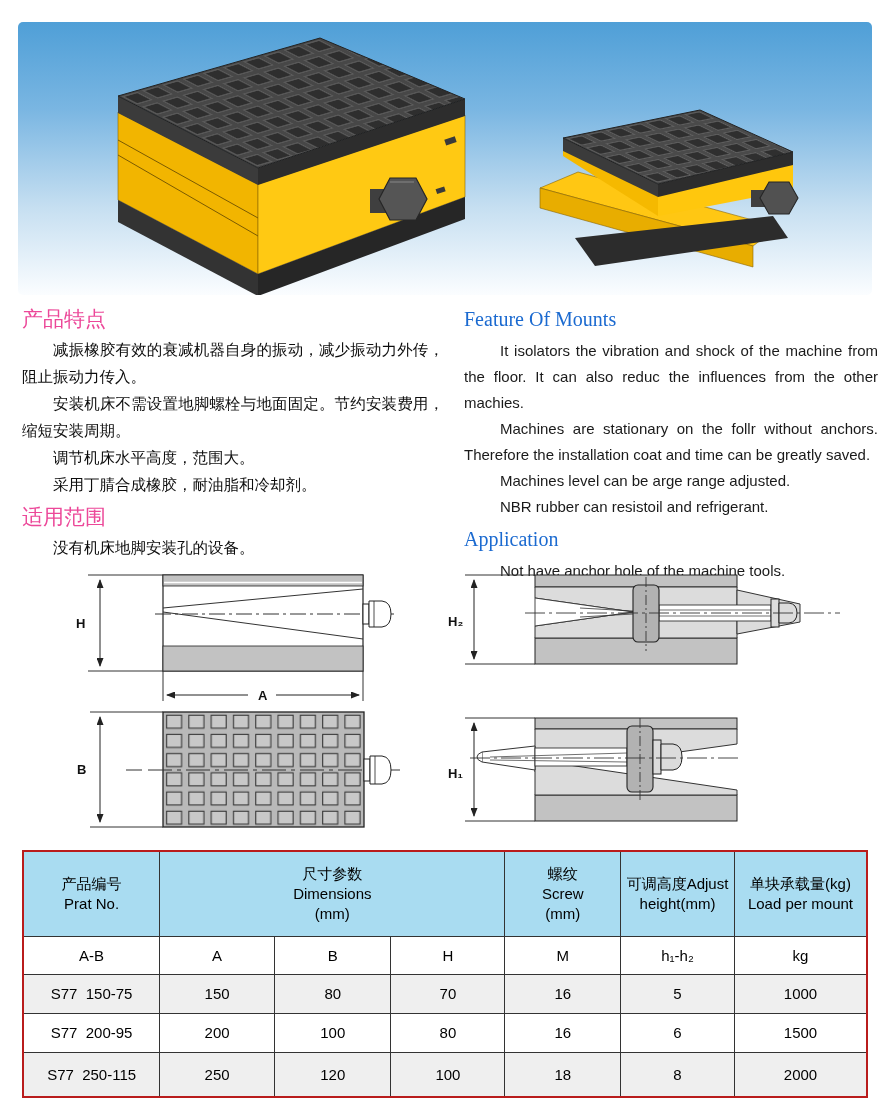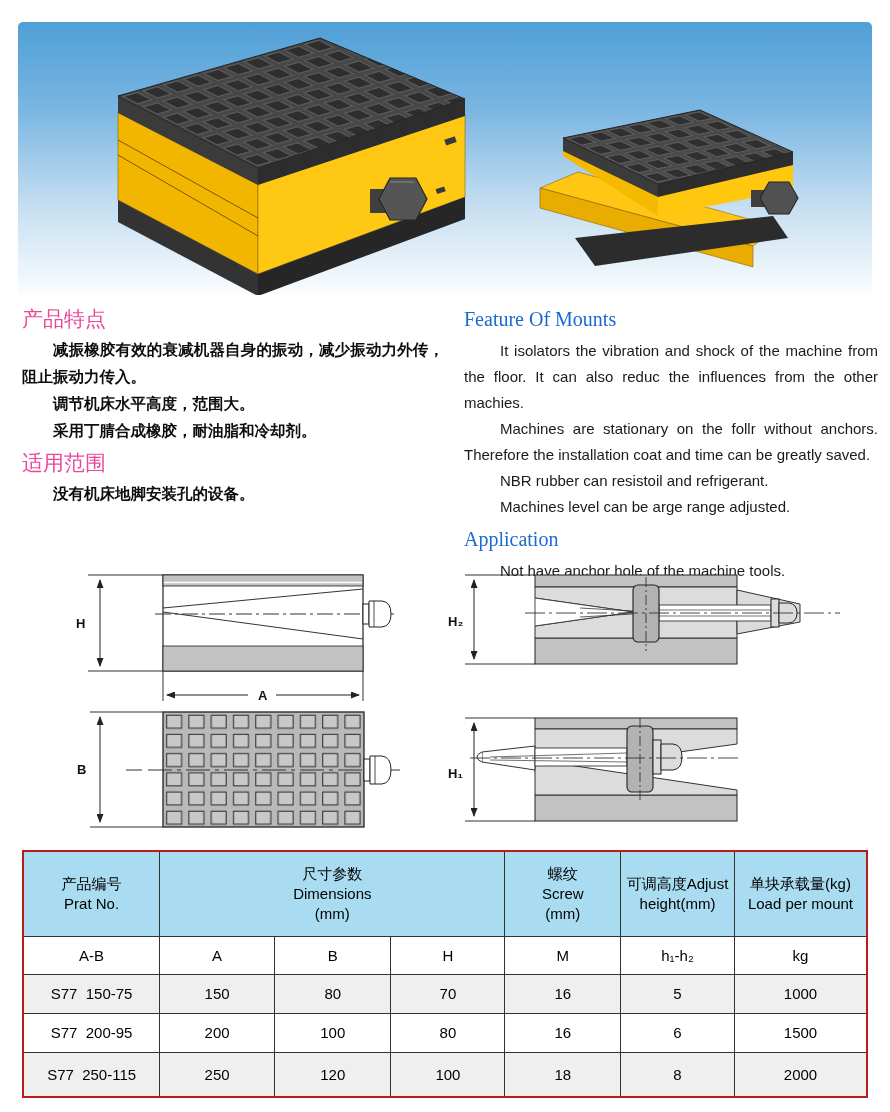--- a/index.html
+++ b/index.html
@@ -18,21 +18,21 @@
   
   .col{position:absolute;text-align:justify;}
   .col-left{left:22px;top:306px;width:422px;}
   .col-right{left:464px;top:306px;width:414px;}
   h2.cnhead{
     font-size:21px;font-weight:normal;color:#ec4899;margin:0 0 5px 0;line-height:25px;
   }
   h2.enhead{
     font-size:20px;font-weight:normal;color:#1b6ad0;margin:0 0 6px 0;line-height:26px;font-family:Liberation Serif, serif;
   }
-  .col-left p{font-size:15.5px;line-height:27px;margin:0;text-indent:2em;color:#0d0d0d;font-weight:bold;}
+  .col-left p{font-size:15.5px;line-height:27px;margin:0;text-indent:2em;color:#0d0d0d;}
   .col-right p{font-size:15px;line-height:26px;margin:0;text-indent:2.4em;color:#1a1a1a;}
   .gap{height:6px;}
   
   .diag{position:absolute;}
   .diag text{font-family:"Liberation Sans",sans-serif;font-size:13px;font-weight:bold;fill:#111;}
   
   table.spec{
     position:absolute;left:22px;top:850px;width:846px;height:240px;
     border-collapse:collapse;table-layout:fixed;
     font-size:15px;color:#000;
@@ -107,33 +107,34 @@
 
       <rect x="733" y="168" width="16" height="17" fill="#3f3f3f"></rect>
       <polygon points="751,160 771,160 780,176 771,192 751,192 742,176" fill="#515151" stroke="#262626" stroke-width="1.1"></polygon>
     </g>
   </svg>
 </div>
 
 <div class="col col-left">
   <h2 class="cnhead">产品特点</h2>
   <p>减振橡胶有效的衰减机器自身的振动，减少振动力外传，阻止振动力传入。</p>
+  <p>安装机床不需设置地脚螺栓与地面固定。节约安装费用，缩短安装周期。</p>
   <p>调节机床水平高度，范围大。</p>
   <p>采用丁腈合成橡胶，耐油脂和冷却剂。</p>
   <div class="gap"></div>
   <h2 class="cnhead">适用范围</h2>
   <p>没有机床地脚安装孔的设备。</p>
 </div>
 
 <div class="col col-right">
   <h2 class="enhead">Feature Of Mounts</h2>
   <p>It isolators the vibration and shock of the machine from the floor. It can also reduc the influences from the other machies.</p>
   <p>Machines are stationary on the follr without anchors. Therefore the installation coat and time can be greatly saved.</p>
+  <p>Machines level can be arge range adjusted.</p>
   <p>NBR rubber can resistoil and refrigerant.</p>
-  <p>Machines level can be arge range adjusted.</p>
   <div class="gap"></div>
   <h2 class="enhead">Application</h2>
   <p>Not have anchor hole of the machine tools.</p>
 </div>
 
 <svg class="diag" style="left:60px;top:558px" width="380" height="152" viewBox="0 0 380 152">
   <defs>
     <marker id="arE" markerWidth="9" markerHeight="7" refX="8" refY="3.5" orient="auto">
       <path d="M0,0 L9,3.5 L0,7 z" fill="#222"></path>
     </marker>

